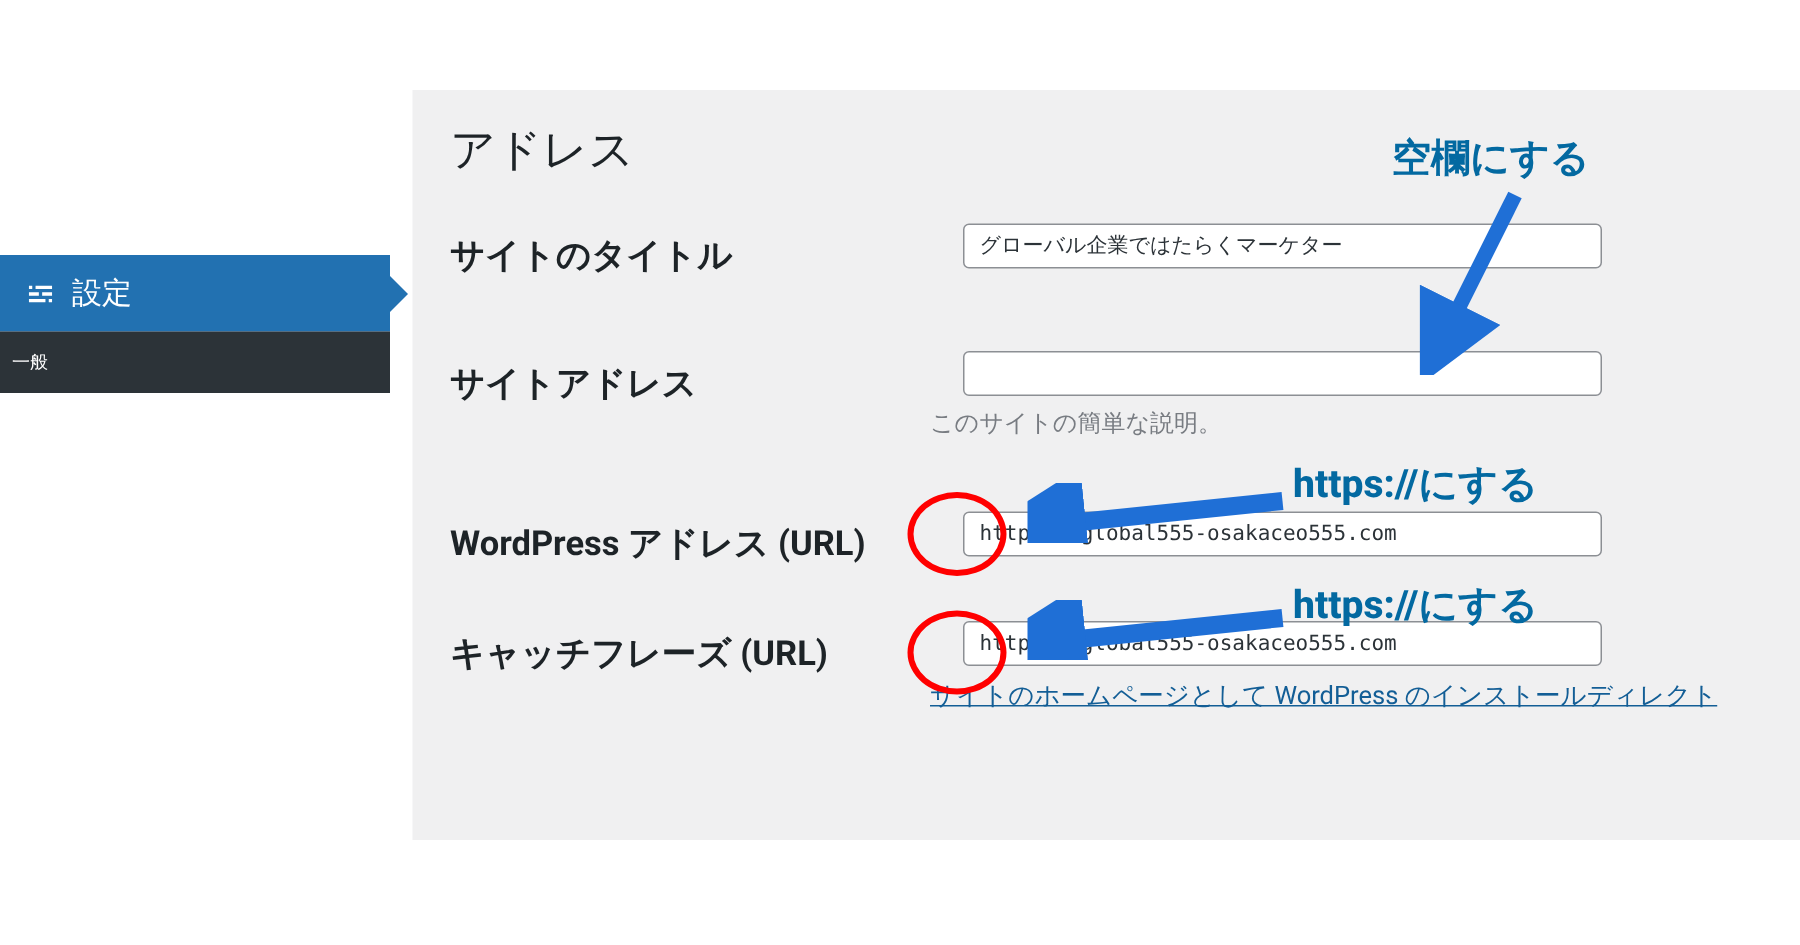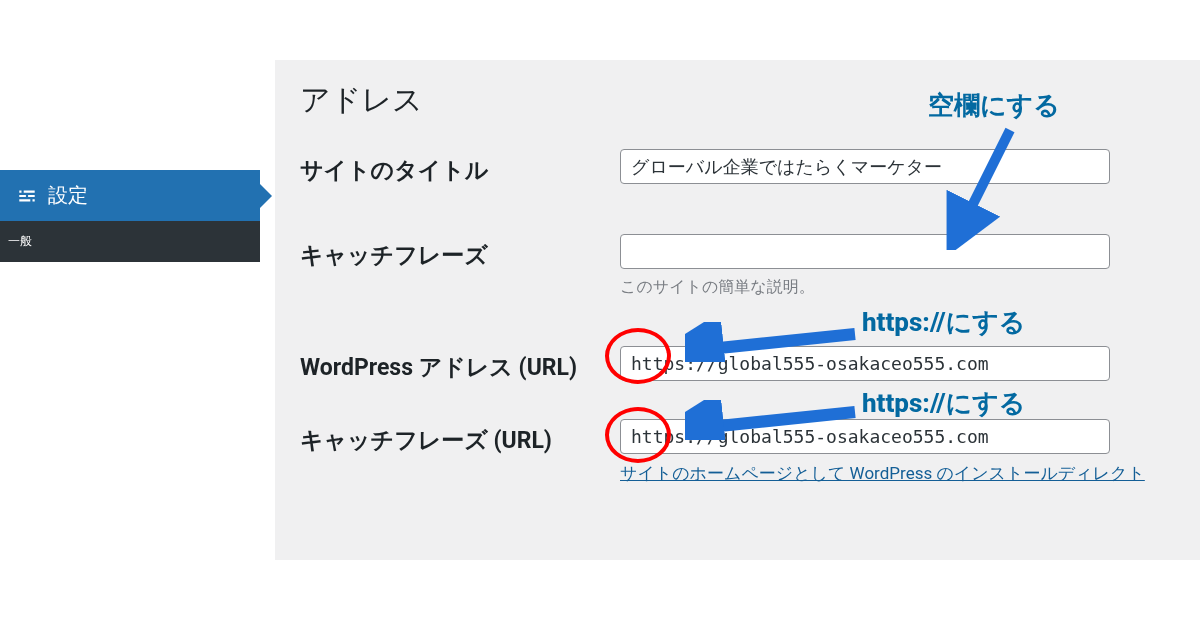--- a/index.html
+++ b/index.html
@@ -72,28 +72,29 @@
       width: 320px;
       font-size: 23px;
       font-weight: 700;
       color: #1d2327;
       padding-top: 6px;
     }
     .form-field {
       flex: 1;
     }
     .form-field input[type="text"] {
-      width: 490px;
+      width: 426px;
       padding: 6px 10px;
-      font-size: 18px;
+      font-size: 14px;
       border: 1px solid #8c8f94;
       border-radius: 4px;
       background: #fff;
       color: #2c3338;
       font-family: inherit;
+      margin-left: 22px;
     }
     .form-field input.mono {
       font-family: Consolas, Monaco, monospace;
     }
     .form-description {
       font-size: 16px;
       color: #787c82;
       margin-top: 8px;
     }
     .form-link {
@@ -143,21 +144,21 @@
   <h1>アドレス</h1>
 
   <div class="form-row">
     <div class="form-label">サイトのタイトル</div>
     <div class="form-field">
       <input type="text" value="グローバル企業ではたらくマーケター" style="">
     </div>
   </div>
 
   <div class="form-row">
-    <div class="form-label">キャッチフレーズ</div>
+    <div class="form-label">サイトアドレス</div>
     <div class="form-field">
       <input type="text" value="" style="">
       <div class="form-description">このサイトの簡単な説明。</div>
     </div>
   </div>
 
   <div class="form-row" style="margin-bottom:36px;">
     <div class="form-label">WordPress アドレス (URL)</div>
     <div class="form-field">
       <input type="text" class="mono" value="https://global555-osakaceo555.com" style="">

